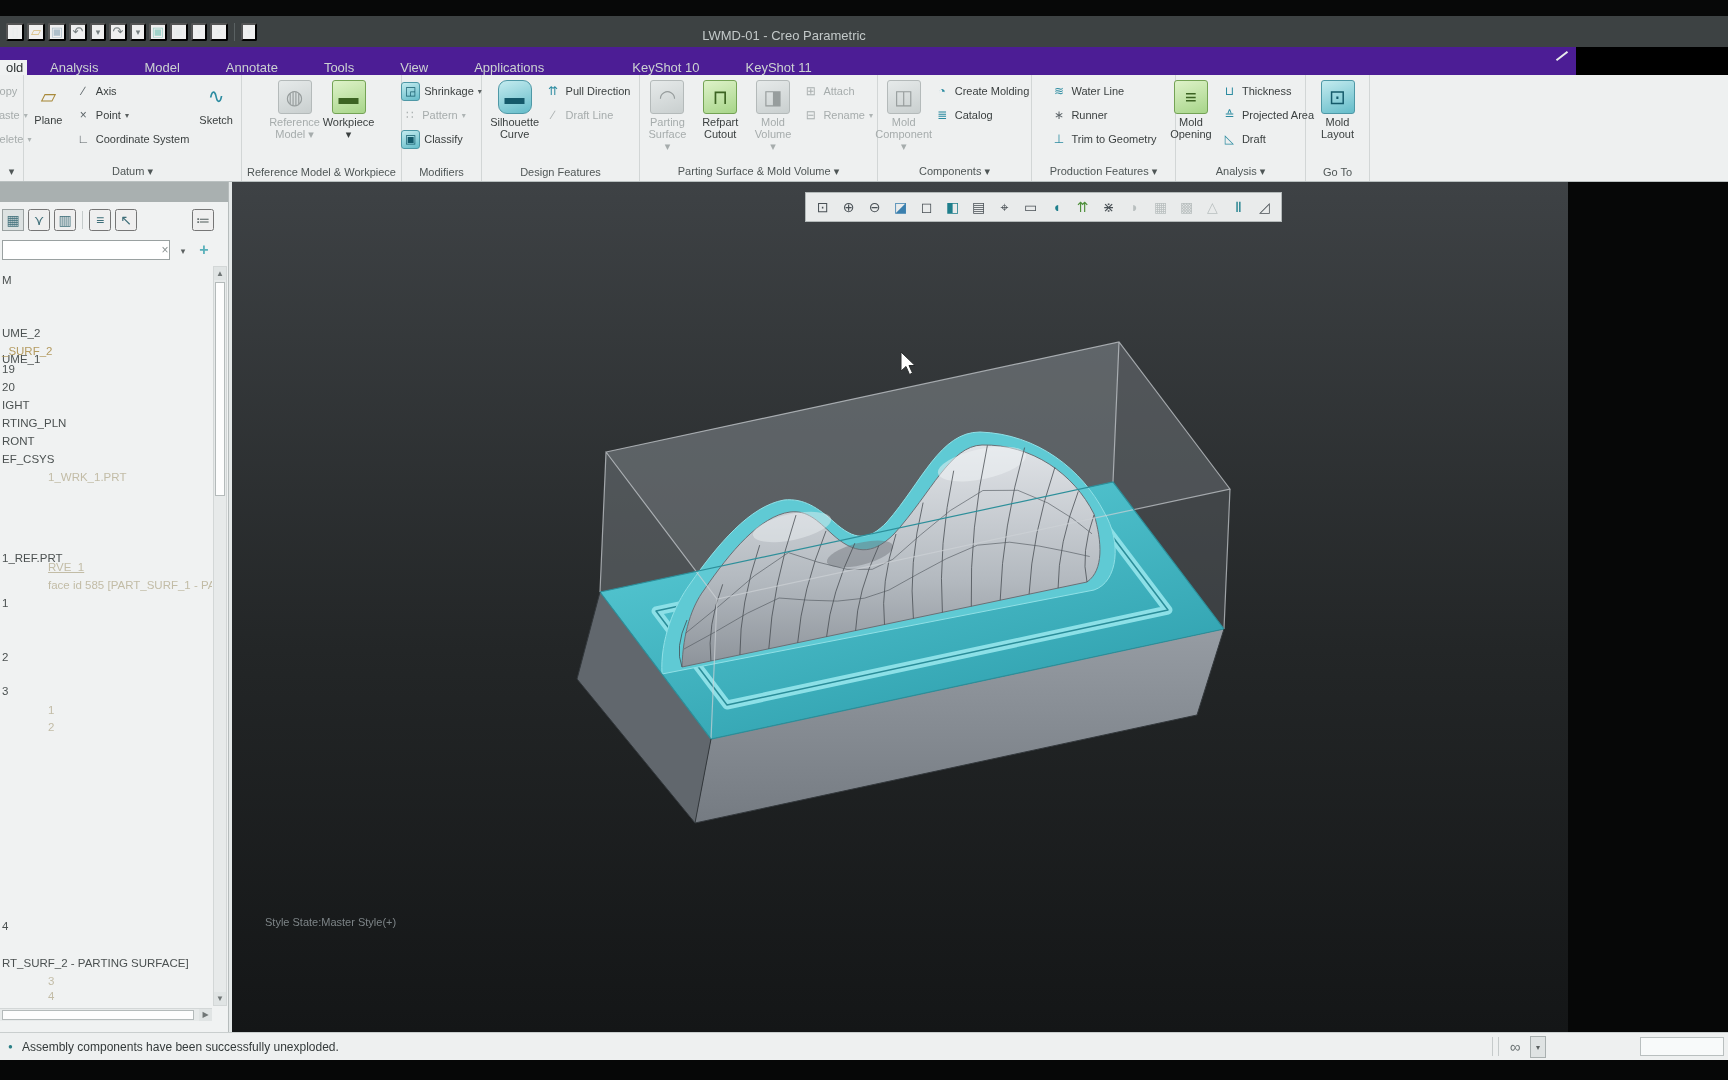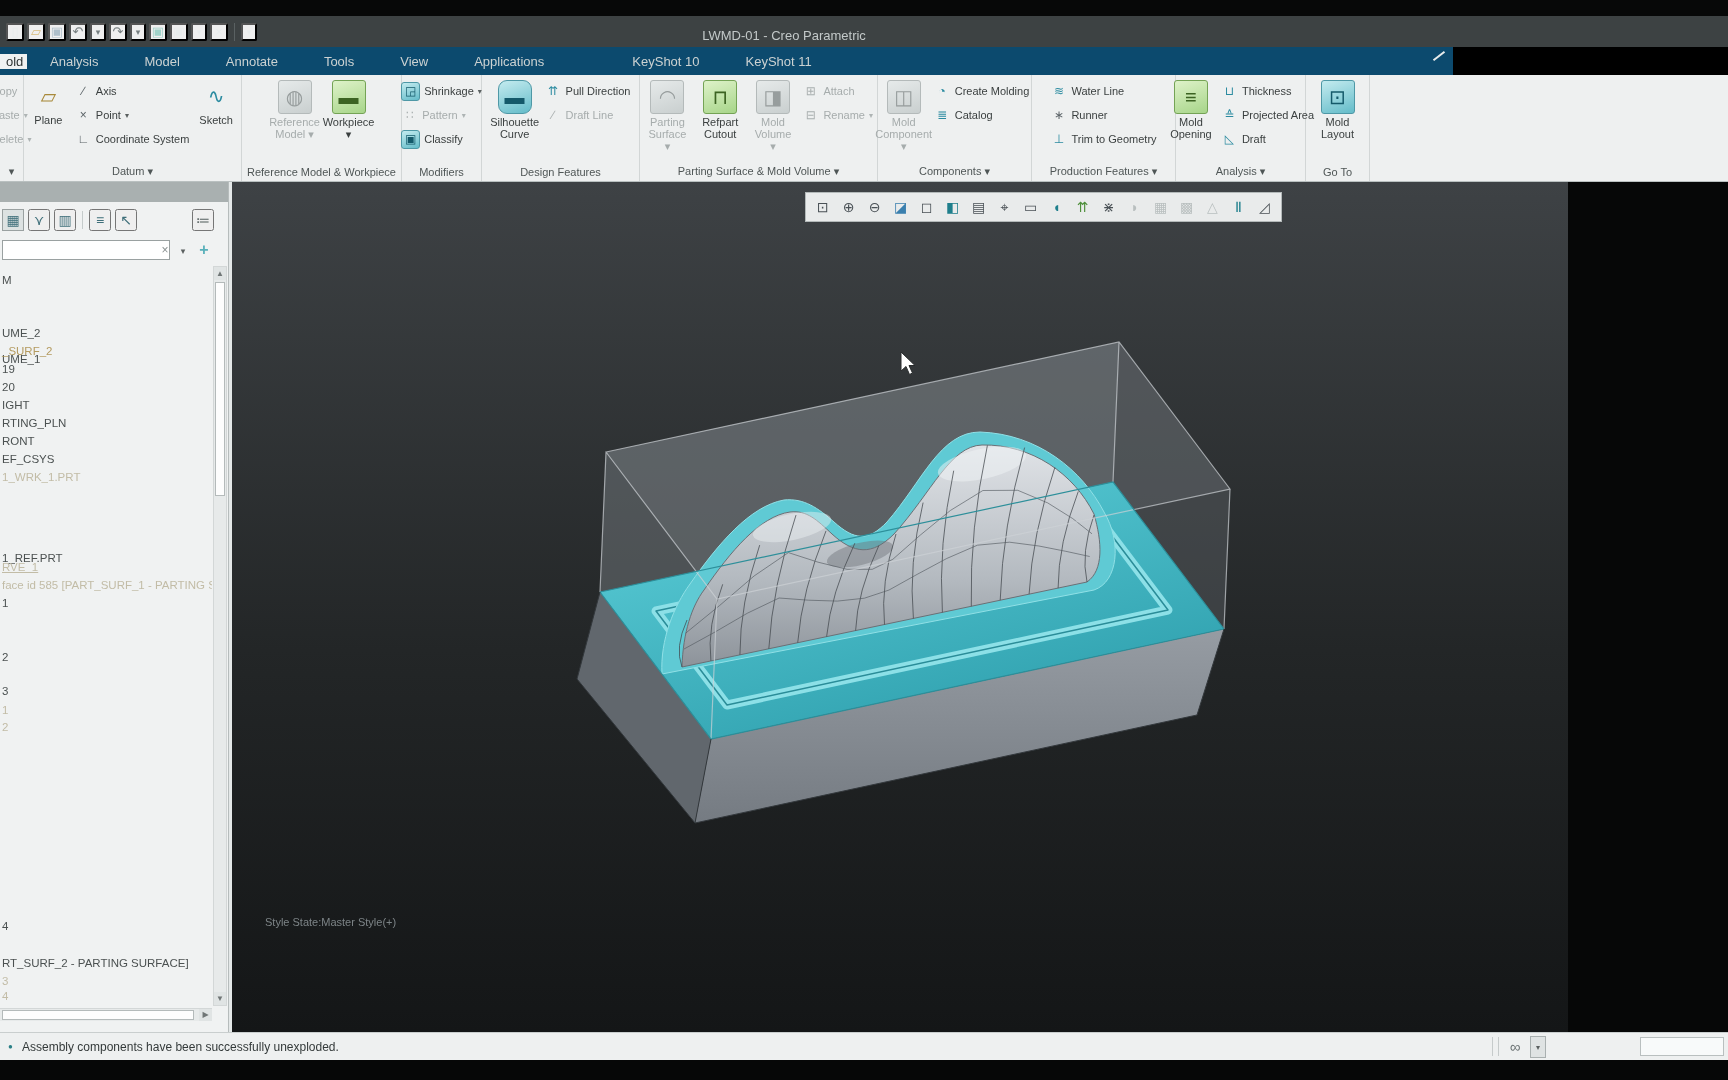--- a/index.html
+++ b/index.html
@@ -11,21 +11,21 @@
   #titlebar{position:absolute;left:0;top:16px;width:1728px;height:31px;background:#3d4243;}
   #titlewrap{position:absolute;left:0;top:12px;width:1568px;height:31px;display:flex;align-items:flex-start;justify-content:center;}
   #window-title{color:#c3c9c9;font-size:13px;}
   #qat{position:absolute;left:6px;top:0;height:31px;display:flex;align-items:center;gap:3px;z-index:2;}
   .qic{width:18px;height:18px;display:flex;align-items:center;justify-content:center;font-size:13px;border-radius:2px;}
   .qic.dd{width:10px;font-size:9px;}
   .q-w{color:#e8ecec;} .q-tan{color:#d8bd7e;} .q-b{color:#aebfca;} .q-dis{color:#777f80;} .q-t{color:#9fd3c9;}
   .qsep{width:1px;height:18px;background:#5a6162;margin:0 3px;}
 
   
-  #tabrow{position:absolute;left:0;top:47px;width:1453px;height:28px;background:#0c4a6e;display:flex;align-items:center;}
+  #tabrow{position:absolute;left:0;top:47px;width:1576px;height:28px;background:#4c1d95;display:flex;align-items:flex-end;}
   .tab{display:flex;align-items:center;padding:0 23px;color:#ccd2d2;font-size:13px;cursor:default;}
   .tab.active{background:#f0f2f2;color:#2f3434;padding:0 6px;width:15px;overflow:hidden;}
   .tab.gap{margin-left:42px;}
   #corner-mark{position:absolute;right:7px;top:8px;width:14px;height:2px;background:#e8ecec;transform:rotate(-38deg);}
 
   
   #ribbon{position:absolute;left:0;top:75px;width:1728px;height:107px;background:#eef0f0;border-bottom:1px solid #b9c0c0;display:flex;box-sizing:border-box;}
   .rgroup{position:relative;height:106px;border-right:1px solid #d2d6d6;box-sizing:border-box;flex:0 0 auto;}
   .rcontent{position:absolute;left:0;top:2px;right:0;height:84px;display:flex;align-items:flex-start;justify-content:center;gap:2px;padding:0 2px;}
   .rlabel{position:absolute;left:0;bottom:3px;width:100%;text-align:center;font-size:11px;color:#4f5656;white-space:nowrap;}
@@ -63,21 +63,21 @@
   .pic.right{margin-left:auto;margin-right:14px;color:#55605f;}
   .psep{width:1px;height:18px;background:#c5cbcb;margin:0 2px;}
   #search-row{position:absolute;left:0;top:56px;width:232px;height:26px;}
   #tree-search{position:absolute;left:2px;top:2px;width:168px;height:20px;border:1px solid #9aa1a1;background:#fff;font-size:11px;padding:0 16px 0 4px;box-sizing:border-box;font-family:inherit;}
   #search-clear{position:absolute;left:158px;top:4px;width:14px;height:16px;border:none;background:none;color:#8b9292;font-size:12px;line-height:16px;text-align:center;padding:0;}
   #search-dd{position:absolute;left:176px;top:6px;width:14px;height:14px;border:none;background:none;color:#5a6060;font-size:9px;padding:0;}
   #search-add{position:absolute;left:196px;top:2px;width:16px;height:20px;border:none;background:none;color:#58b0ba;font-size:16px;font-weight:bold;padding:0;}
   #tree{position:absolute;left:0;top:84px;width:212px;height:740px;overflow:hidden;}
   .titem{position:absolute;left:2px;font-size:11.5px;white-space:nowrap;color:#4b5151;}
   .titem.highlight{color:#b49b60;}
-  .titem.faint{color:#c2bca6;}
+  .titem.faint{color:#c2bca6;margin-left:46px;}
 
   
   #vscroll{position:absolute;left:213px;top:84px;width:14px;height:740px;background:#e7eaea;border:1px solid #d3d7d7;box-sizing:border-box;}
   #vthumb{position:absolute;left:1px;top:15px;width:10px;height:214px;background:#fdfdfd;border:1px solid #b4baba;box-sizing:border-box;}
   .sbtn{position:absolute;left:0;width:12px;height:13px;color:#707676;font-size:8px;text-align:center;line-height:13px;background:#e0e4e4;border:none;padding:0;}
   #vup{top:0;} #vdown{bottom:0;}
   #hscroll{position:absolute;left:0;top:826px;width:212px;height:13px;background:#e7eaea;border-top:1px solid #d3d7d7;box-sizing:border-box;}
   #hthumb{position:absolute;left:2px;top:1px;width:192px;height:10px;background:#fdfdfd;border:1px solid #b4baba;box-sizing:border-box;}
   #hright{position:absolute;right:0;top:0;width:13px;height:12px;color:#707676;font-size:8px;line-height:12px;text-align:center;background:#e0e4e4;border:none;padding:0;}
   #splitter{position:absolute;left:228px;top:0;width:4px;height:850px;background:#e4e8e8;border-left:1px solid #b6bcbc;box-sizing:border-box;}

